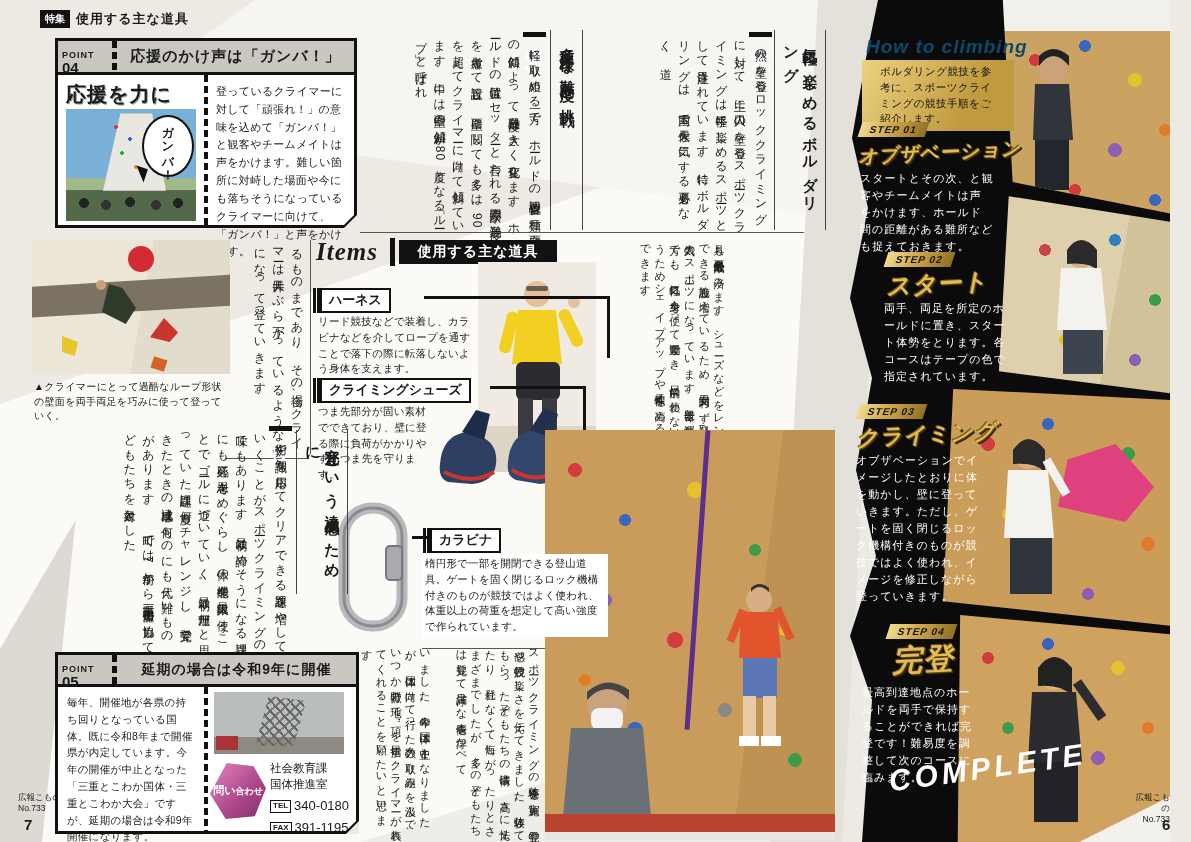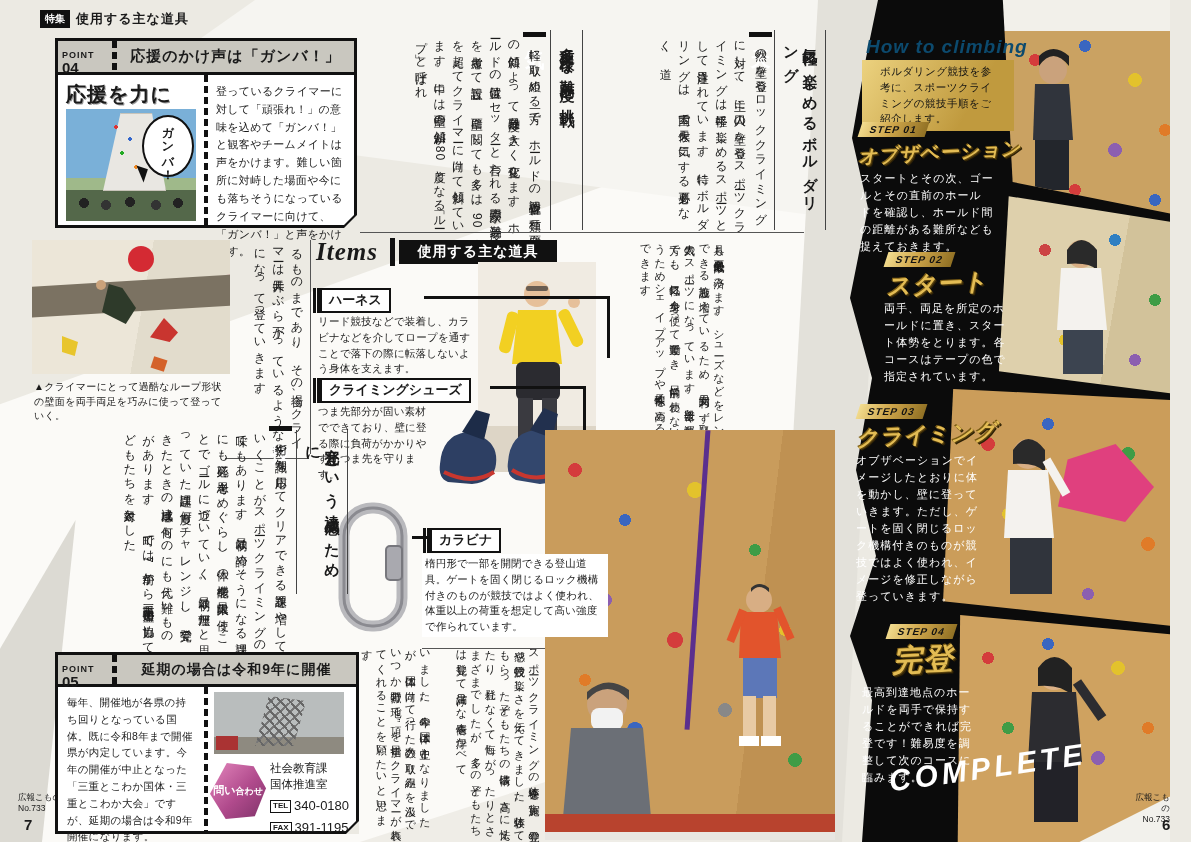--- a/index.html
+++ b/index.html
@@ -283,21 +283,21 @@
       <rect x="46" y="124" width="44" height="60" fill="#222228"></rect>
       <rect x="84" y="44" width="10" height="44" fill="#2c2c30" transform="rotate(-35 89 44)"></rect>
     </svg>
   </div>
 
   <div class="abs" style="left:866px;top:36px;color:#0c4a6e;font-size:19px;font-weight:bold;font-style:italic;letter-spacing:1px;z-index:3;">How to climbing</div>
   <div class="abs" style="left:862px;top:60px;width:152px;background:linear-gradient(120deg,#ecd27f,#c09a3e 70%);color:#111;font-size:10.5px;line-height:1.5;padding:4px 18px;z-index:3;letter-spacing:0.5px;">ボルダリング競技を参考に、スポーツクライミングの競技手順をご紹介します。</div>
 
   <div class="goldband" style="left:860px;top:122px;z-index:3;">STEP 01</div>
   <div class="stepname" style="left:858px;top:140px;font-size:19px;z-index:3;">オブザベーション</div>
-  <div class="stepdesc" style="left:860px;top:170px;width:134px;z-index:3;">スタートとその次、ゴールとその直前のホールドを確認し、ホールド間の距離がある難所なども捉えておきます。</div>
+  <div class="stepdesc" style="left:860px;top:170px;width:134px;z-index:3;">スタートとその次、と観客やチームメイトは声をかけます、ホールド間の距離がある難所なども捉えておきます。</div>
 
   <div class="goldband" style="left:886px;top:252px;z-index:3;">STEP 02</div>
   <div class="stepname" style="left:886px;top:268px;font-size:24px;z-index:3;">スタート</div>
   <div class="stepdesc" style="left:884px;top:300px;width:128px;z-index:3;">両手、両足を所定のホールドに置き、スタート体勢をとります。各コースはテープの色で指定されています。</div>
 
   <div class="goldband" style="left:858px;top:404px;z-index:3;">STEP 03</div>
   <div class="stepname" style="left:856px;top:420px;font-size:22px;z-index:3;">クライミング</div>
   <div class="stepdesc" style="left:856px;top:452px;width:130px;z-index:3;">オブザベーションでイメージしたとおりに体を動かし、壁に登っていきます。ただし、ゲートを固く閉じるロック機構付きのものが競技ではよく使われ、イメージを修正しながら登っていきます。</div>
 
   <div class="goldband" style="left:888px;top:624px;z-index:3;">STEP 04</div>

